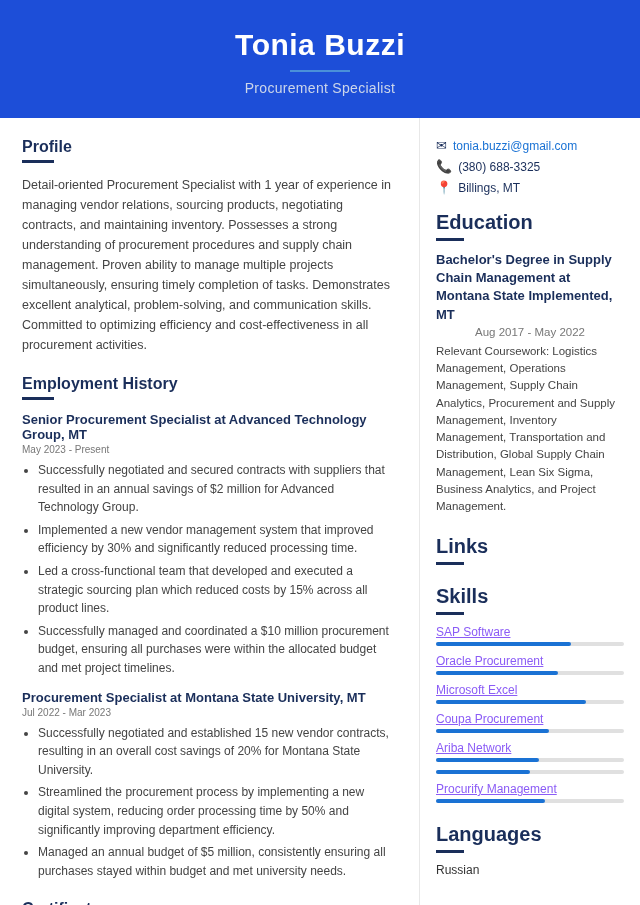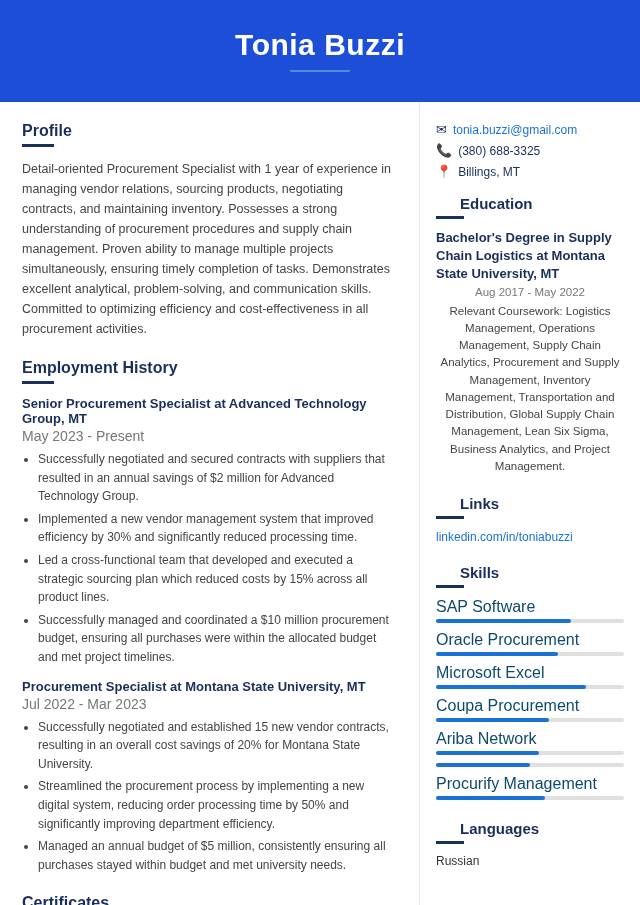--- a/index.html
+++ b/index.html
@@ -80,21 +80,21 @@
       color: #444;
     }
     
     .job-title {
       font-size: 13px;
       font-weight: bold;
       color: #1a2e5a;
       margin-bottom: 2px;
     }
     .job-date {
-      font-size: 14px;
+      font-size: 10px;
       color: #777;
       margin-bottom: 6px;
     }
     .job-bullets {
       padding-left: 16px;
       margin-bottom: 12px;
     }
     .job-bullets li {
       font-size: 12px;
       line-height: 1.55;
@@ -129,36 +129,36 @@
     .edu-date {
       font-size: 11.5px;
       color: #777;
       margin-bottom: 5px;
       text-align: center;
     }
     .edu-text {
       font-size: 11.5px;
       color: #444;
       line-height: 1.5;
-      text-align: center;
     }
     
     .link-item a {
       font-size: 12px;
       color: #1a72d4;
       text-decoration: none;
     }
     
     .skill-item {
       margin-bottom: 8px;
     }
     .skill-name {
-      font-size: 16px;
-      color: #0c4a6e;
+      font-size: 12px;
+      color: #8b5cf6;
       margin-bottom: 3px;
+      text-decoration: underline;
     }
     .skill-bar-bg {
       height: 4px;
       background: #e0e0e0;
       border-radius: 2px;
       width: 100%;
     }
     .skill-bar-fill {
       height: 4px;
       background: #1a72d4;
@@ -178,42 +178,42 @@
       background: #e0e0e0;
       border-radius: 2px;
       width: 100%;
     }
     .lang-bar-fill {
       height: 4px;
       background: #1a72d4;
       border-radius: 2px;
     }
     .right-section-title {
-      font-size: 15px;
+      font-size: 20px;
       font-weight: bold;
       color: #1a2e5a;
       margin-bottom: 4px;
       margin-top: 16px;
-      margin-left: 24px;
     }
     .right-section-divider {
       width: 28px;
       height: 3px;
       background: #1a2e5a;
       margin-bottom: 10px;
     }
   </style>
 </head>
 <body>
 
 <div class="resume">
 
   <div class="header">
     <div class="header-name">Tonia Buzzi</div>
     <div class="header-divider"></div>
+    <div class="header-title">Procurement Specialist</div>
   </div>
 
   <div class="body">
 
     <div class="left-col">
 
       <div class="section">
         <div class="section-title">Profile</div>
         <div class="section-divider"></div>
         <div class="profile-text">Detail-oriented Procurement Specialist with 1 year of experience in managing vendor relations, sourcing products, negotiating contracts, and maintaining inventory. Possesses a strong understanding of procurement procedures and supply chain management. Proven ability to manage multiple projects simultaneously, ensuring timely completion of tasks. Demonstrates excellent analytical, problem-solving, and communication skills. Committed to optimizing efficiency and cost-effectiveness in all procurement activities.</div>
@@ -265,31 +265,28 @@
         </div>
         <div class="contact-item">
           <span class="contact-icon">📍</span>
           <span>Billings, MT</span>
         </div>
       </div>
 
       <div class="section">
         <div class="right-section-title">Education</div>
         <div class="right-section-divider"></div>
-        <div class="edu-degree">Bachelor's Degree in Supply Chain Logistics at Montana State University, MT</div>
+        <div class="edu-degree">Bachelor's Degree in Supply Chain Management at Montana State Implemented, MT</div>
         <div class="edu-date">Aug 2017 - May 2022</div>
         <div class="edu-text">Relevant Coursework: Logistics Management, Operations Management, Supply Chain Analytics, Procurement and Supply Management, Inventory Management, Transportation and Distribution, Global Supply Chain Management, Lean Six Sigma, Business Analytics, and Project Management.</div>
       </div>
 
       <div class="section">
         <div class="right-section-title">Links</div>
         <div class="right-section-divider"></div>
-        <div class="link-item">
-          <a href="#">linkedin.com/in/toniabuzzi</a>
-        </div>
       </div>
 
       <div class="section">
         <div class="right-section-title">Skills</div>
         <div class="right-section-divider"></div>
 
         <div class="skill-item">
           <div class="skill-name">SAP Software</div>
           <div class="skill-bar-bg">
             <div class="skill-bar-fill" style="width:72%"></div>

